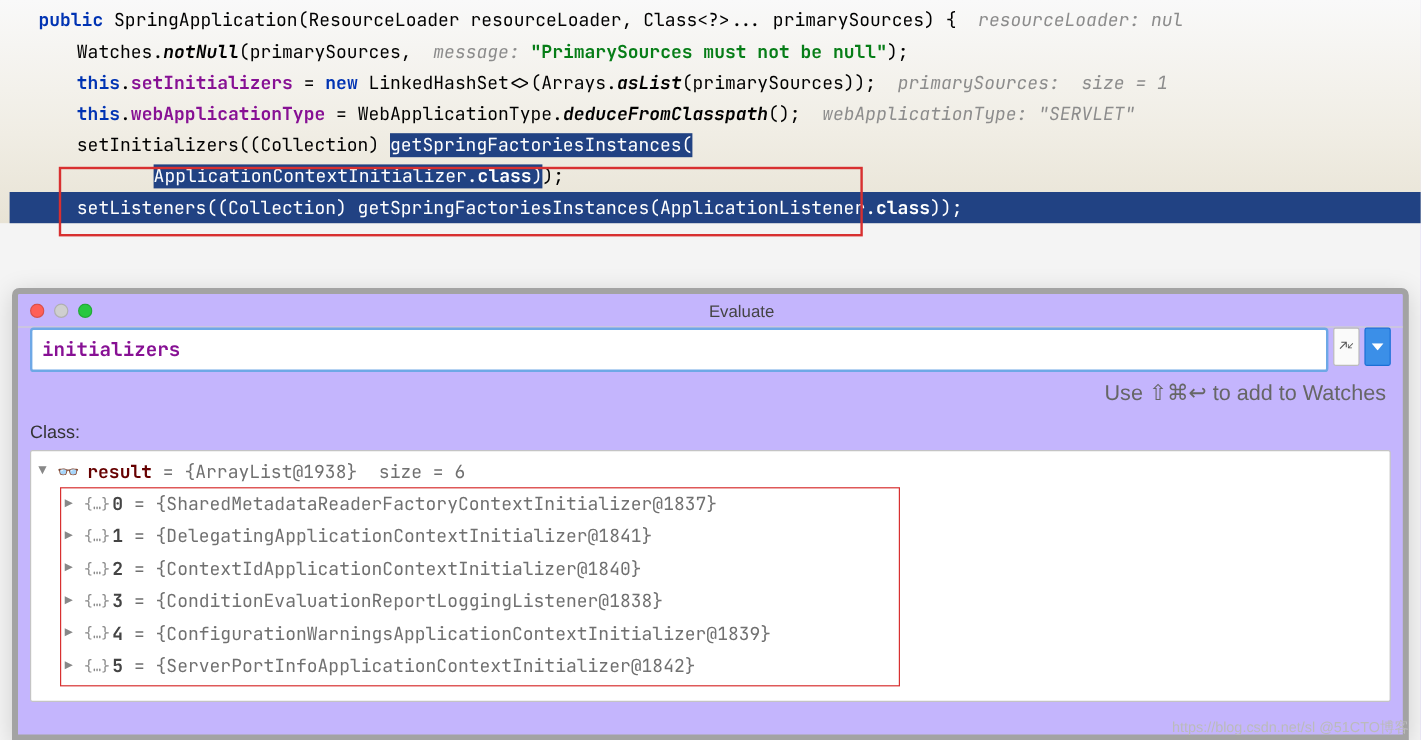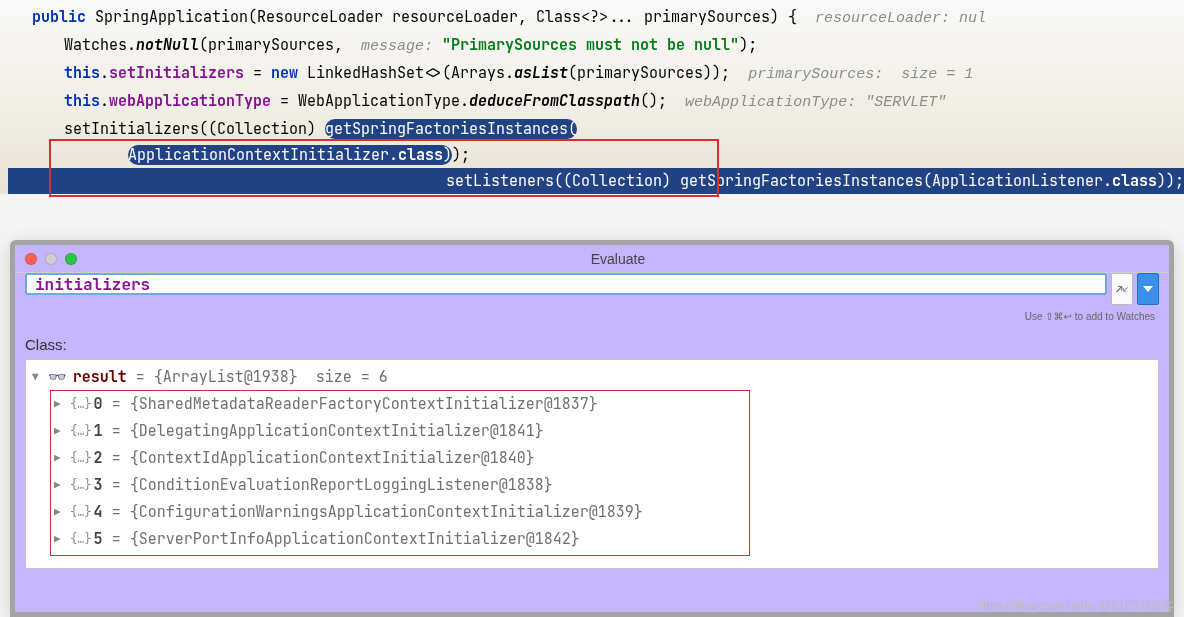--- a/index.html
+++ b/index.html
@@ -19,22 +19,22 @@
   font-family: "JetBrains Mono", Menlo, Consolas, monospace;
 }
 .line { white-space: pre; }
 .kw { color: #0033b3; font-weight: bold; }
 .this { color: #0033b3; font-weight: bold; }
 .field { color: #871094; font-weight: bold; }
 .type { color: #000000; }
 .method { color: #000000; font-style: italic; font-weight: bold; }
 .static-method { font-style: italic; }
 .str { color: #067d17; font-weight: bold; }
-.hint { color: #8c8c8c; font-style: italic; font-family: Liberation Mono, monospace; }
-.selected { background: #214283; color: white; border-radius: 10px; }
+.hint { color: #8c8c8c; font-style: italic; }
+.selected { background: #214283; color: white; }
 .selected .kw, .selected .type, .selected .method { color: white; }
 .highlight-row { background: #214283; color: white; }
 
 .code-area .l1 { padding-left: 24px; }
 .code-area .l2 { padding-left: 56px; }
 .code-area .l3 { padding-left: 120px; }
 
 .red-rect {
   position: absolute;
   border: 2px solid #d83030;
@@ -64,41 +64,41 @@
 .traffic { display: flex; gap: 8px; }
 .tl-btn { width: 12px; height: 12px; border-radius: 50%; border: 0.5px solid rgba(0,0,0,0.15);}
 .tl-close { background: #ff5f57; }
 .tl-min { background: #cfcfcf; }
 .tl-max { background: #28c840; }
 .title-text { flex: 1; text-align: center; font-family: -apple-system, "Helvetica Neue", Arial, sans-serif; font-size: 14px; color: #444; }
 .section-label { font-family: -apple-system, Arial, sans-serif; font-size: 15px; color: #333; padding: 8px 10px 4px 10px; }
 .expr-wrap { display: flex; padding: 0 10px 4px 10px; gap: 4px; }
 .expr-input {
   flex: 1;
-  height: 22px;
+  height: 37px;
   border: 2px solid #6ea8e6;
   border-radius: 3px;
   background: white;
   font-family: "JetBrains Mono", Menlo, Consolas, monospace;
   font-size: 16px;
   padding: 0 8px;
   color: #871094;
   font-weight: bold;
   outline: none;
 }
 .expand-btn {
   width: 22px; height: 32px; border: 1px solid #bbb; background: #fafafa;
   display:flex; align-items:center; justify-content:center; font-size:11px; color:#555; border-radius:2px;
 }
 .dd-btn {
   width: 22px; height: 32px; border: 1px solid #1a6fd6; background: #3b8fe8;
   display:flex; align-items:center; justify-content:center; border-radius:2px;
 }
 .dd-btn svg { fill: white; }
-.hint-line { text-align: right; font-family: -apple-system, Arial, sans-serif; font-size: 10px; color: #666; padding: 2px 14px 6px 0; }
+.hint-line { text-align: right; font-family: -apple-system, Arial, sans-serif; font-size: 18px; color: #666; padding: 2px 14px 6px 0; }
 .result-area { padding: 2px 10px 0 10px; flex:1; overflow:hidden; }
 .result-tree { background: white; border: 1px solid #c4c4c4; border-radius: 2px; padding: 4px 0; font-family: "JetBrains Mono", Menlo, Consolas, monospace; font-size: 15px; line-height: 27px; height: 210px; }
 .tree-row { display:flex; align-items:center; padding: 0 6px; white-space: pre; }
 .tree-row.child { padding-left: 28px; }
 .arrow { color: #888; font-size:11px; margin-right:6px; display:inline-block; width:10px; }
 .glasses { color: #1a9e3f; font-weight:bold; margin-right:6px; }
 .node-icon { color:#888; margin-right:2px; font-size:12px;}
 .var-name { color: #660000; font-weight: bold; }
 .idx-name { color: #444; font-weight: bold; }
 .val-text { color: #707070; text-align: right; }
@@ -122,21 +122,21 @@
   <div class="line l2"><span>Watches</span>.<span class="method static-method">notNull</span><span>(primarySources, </span> <span class="hint">message:</span> <span class="str">"PrimarySources must not be null"</span><span>);</span></div>
 
   <div class="line l2"><span class="this">this</span>.<span class="field">setInitializers</span><span> = </span><span class="kw">new</span><span> LinkedHashSet&lt;&gt;(Arrays.</span><span class="method static-method">asList</span><span>(primarySources));</span>  <span class="hint">primarySources:</span>  <span class="hint">size = 1</span></div>
 
   <div class="line l2"><span class="this">this</span>.<span class="field">webApplicationType</span><span> = WebApplicationType.</span><span class="method static-method">deduceFromClasspath</span><span>();</span>  <span class="hint">webApplicationType: "SERVLET"</span></div>
 
   <div class="line l2"><span>setInitializers((Collection) </span><span class="selected">getSpringFactoriesInstances(</span></div>
 
   <div class="line l3"><span class="selected"><span>ApplicationContextInitializer.</span><span class="kw" style="color:white">class</span><span>)</span></span><span>);</span></div>
 
-  <div class="line l2 highlight-row" style="display:block;text-align:right;"><span style="color:white">setListeners((Collection) getSpringFactoriesInstances(ApplicationListener.</span><span class="kw" style="color:white;font-weight:bold">class</span><span style="color:white">));</span></div>
+  <div class="line l2 highlight-row" style="display:block;"><span style="color:white">setListeners((Collection) getSpringFactoriesInstances(ApplicationListener.</span><span class="kw" style="color:white;font-weight:bold">class</span><span style="color:white">));</span></div>
 </div>
 
 <div class="red-rect" style="left:49px; top:139px; width:670px; height:58px;"></div>
 
 <div class="eval-window">
   <div class="titlebar">
     <div class="traffic">
       <div class="tl-btn tl-close"></div>
       <div class="tl-btn tl-min"></div>
       <div class="tl-btn tl-max"></div>

